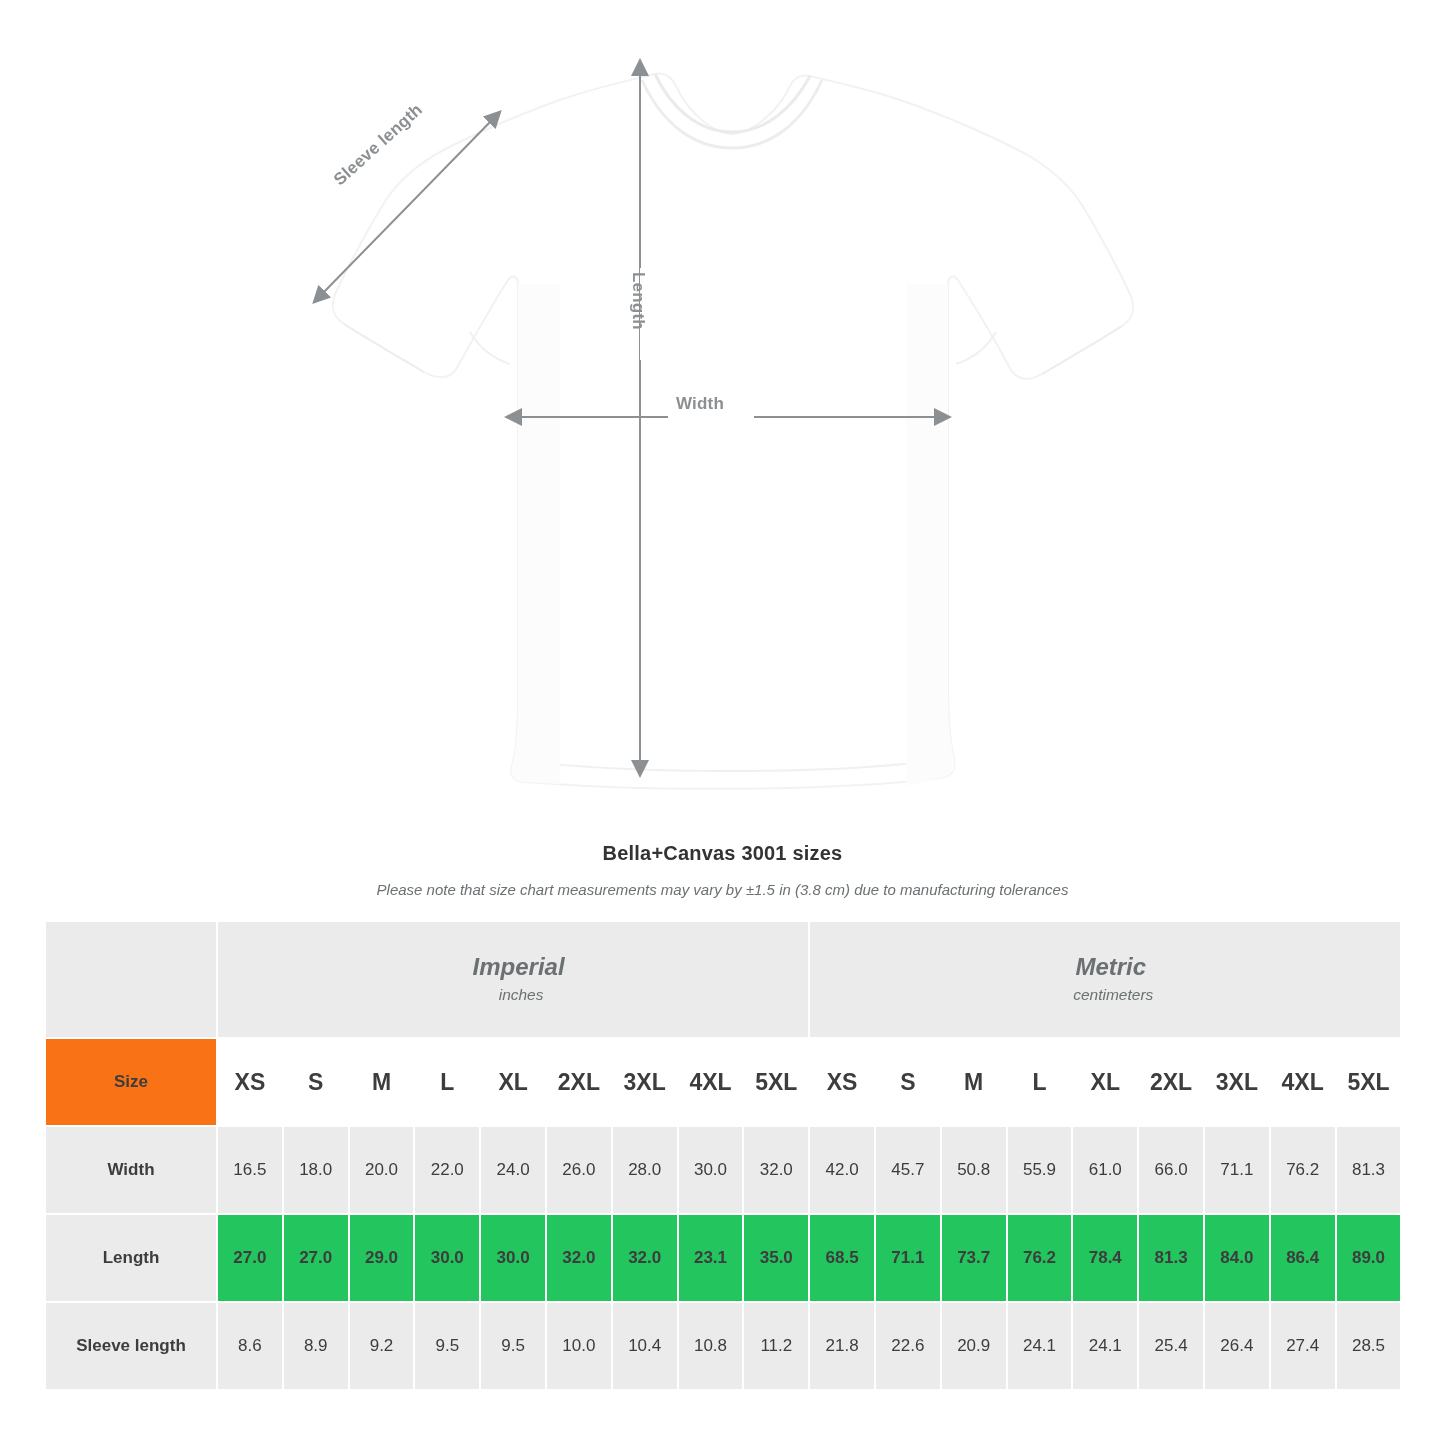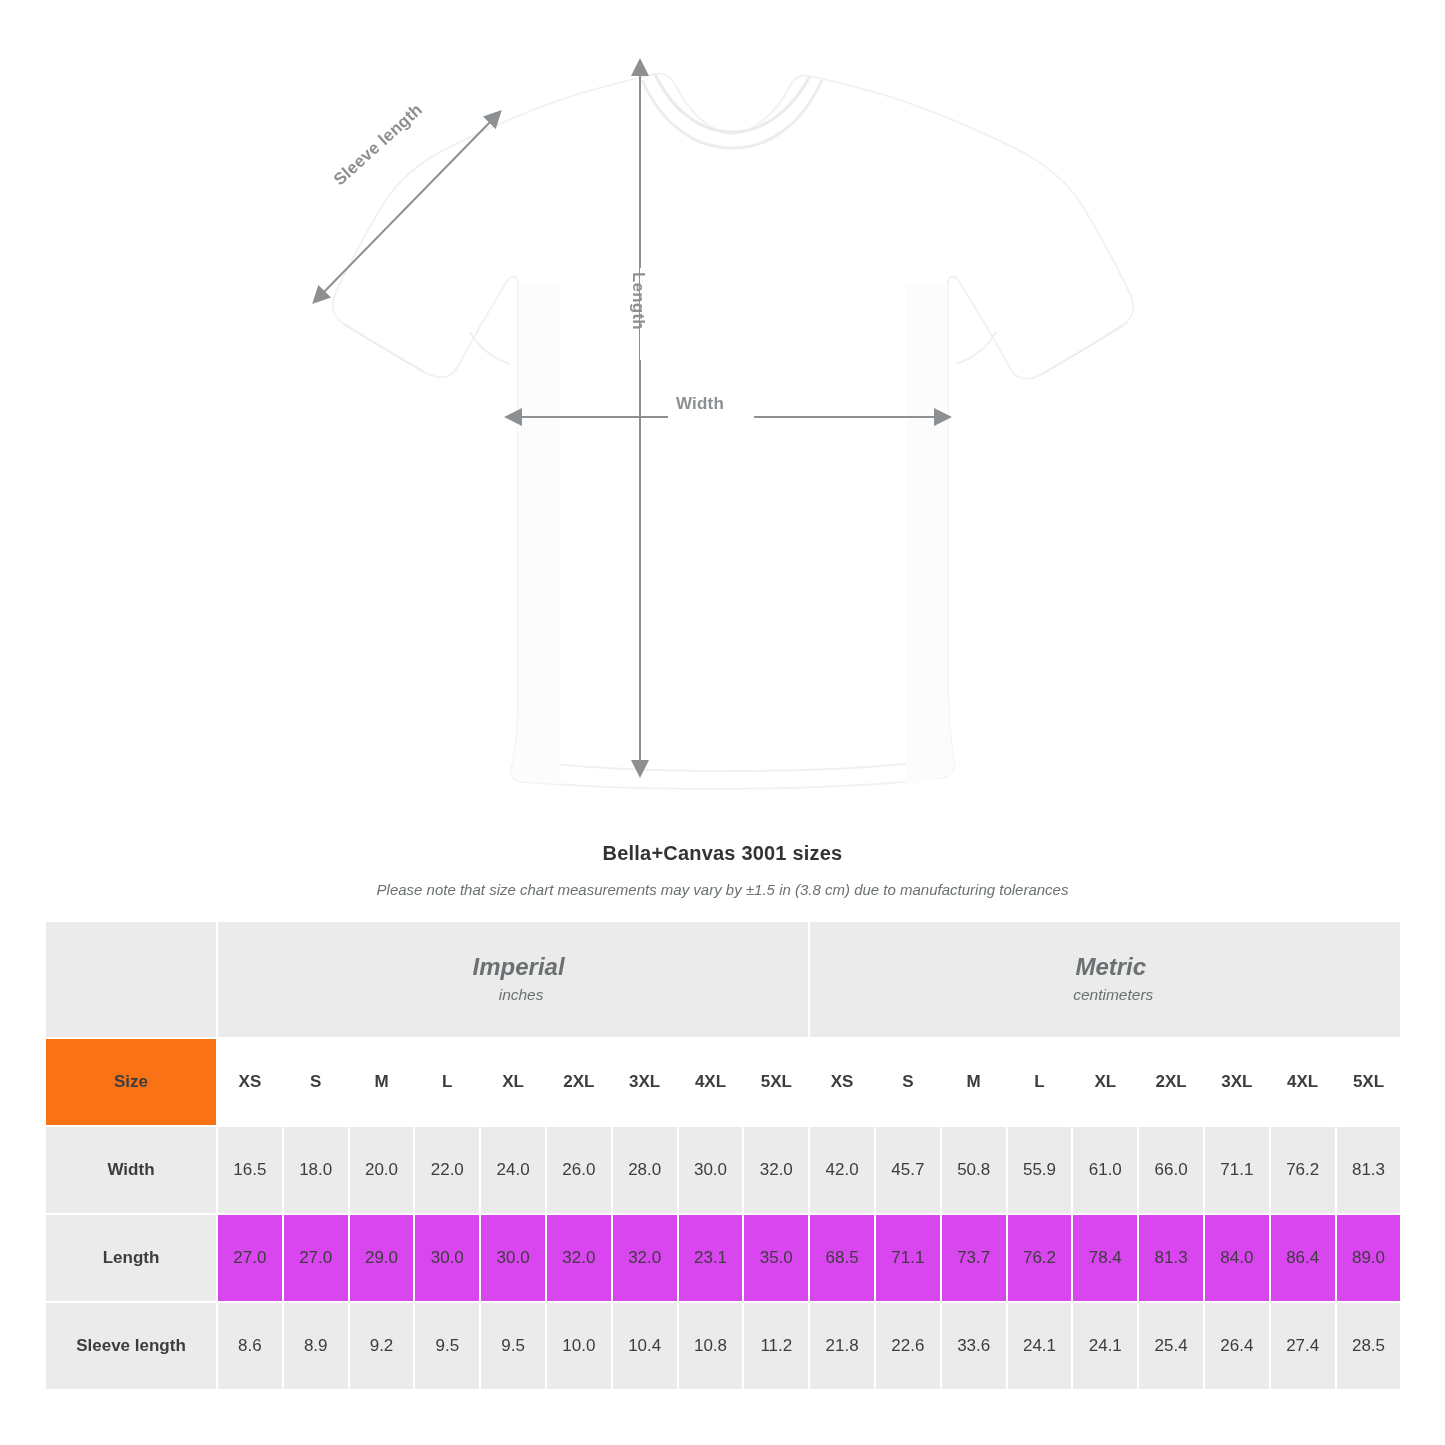--- a/index.html
+++ b/index.html
@@ -111,41 +111,42 @@
     line-height: 1.6;
     padding-left: 16px;
   }
   .corner-cell {
     background: #ebebeb;
   }
   tr.size-row td {
     background: #ffffff;
     height: 84px;
     font-weight: bold;
+    font-size: 23px;
+    color: #3d3d3d;
+  }
+  tr.size-row td.rowhead {
+    background: #f97316;
+    font-weight: bold;
+    font-size: 17px;
+  }
+  tr.data-row td {
+    height: 84px;
+  }
+  tr.data-row td.rowhead {
+    font-weight: bold;
     font-size: 17px;
     color: #3d3d3d;
   }
-  tr.size-row td.rowhead {
-    background: #f97316;
-    font-weight: bold;
-    font-size: 17px;
-  }
-  tr.data-row td {
-    height: 84px;
-  }
-  tr.data-row td.rowhead {
-    font-weight: bold;
-    font-size: 17px;
-    color: #3d3d3d;
-  }
   tr.band-grey td {
     background: #ebebeb;
   }
   tr.band-white td {
-    background: #d946ef;
+    background: #22c55e;
+    font-weight: bold;
   }
   tr.band-white td.rowhead {
     background: #ebebeb;
   }
   tr.band-grey td.rowhead {
     background: #ebebeb;
   }
   .colhead {
     width: 66px;
   }
@@ -333,21 +334,21 @@
           <td>8.9</td>
           <td>9.2</td>
           <td>9.5</td>
           <td>9.5</td>
           <td>10.0</td>
           <td>10.4</td>
           <td>10.8</td>
           <td>11.2</td>
           <td>21.8</td>
           <td>22.6</td>
-          <td>33.6</td>
+          <td>20.9</td>
           <td>24.1</td>
           <td>24.1</td>
           <td>25.4</td>
           <td>26.4</td>
           <td>27.4</td>
           <td>28.5</td>
         </tr>
       </tbody>
     </table>
   </div>

